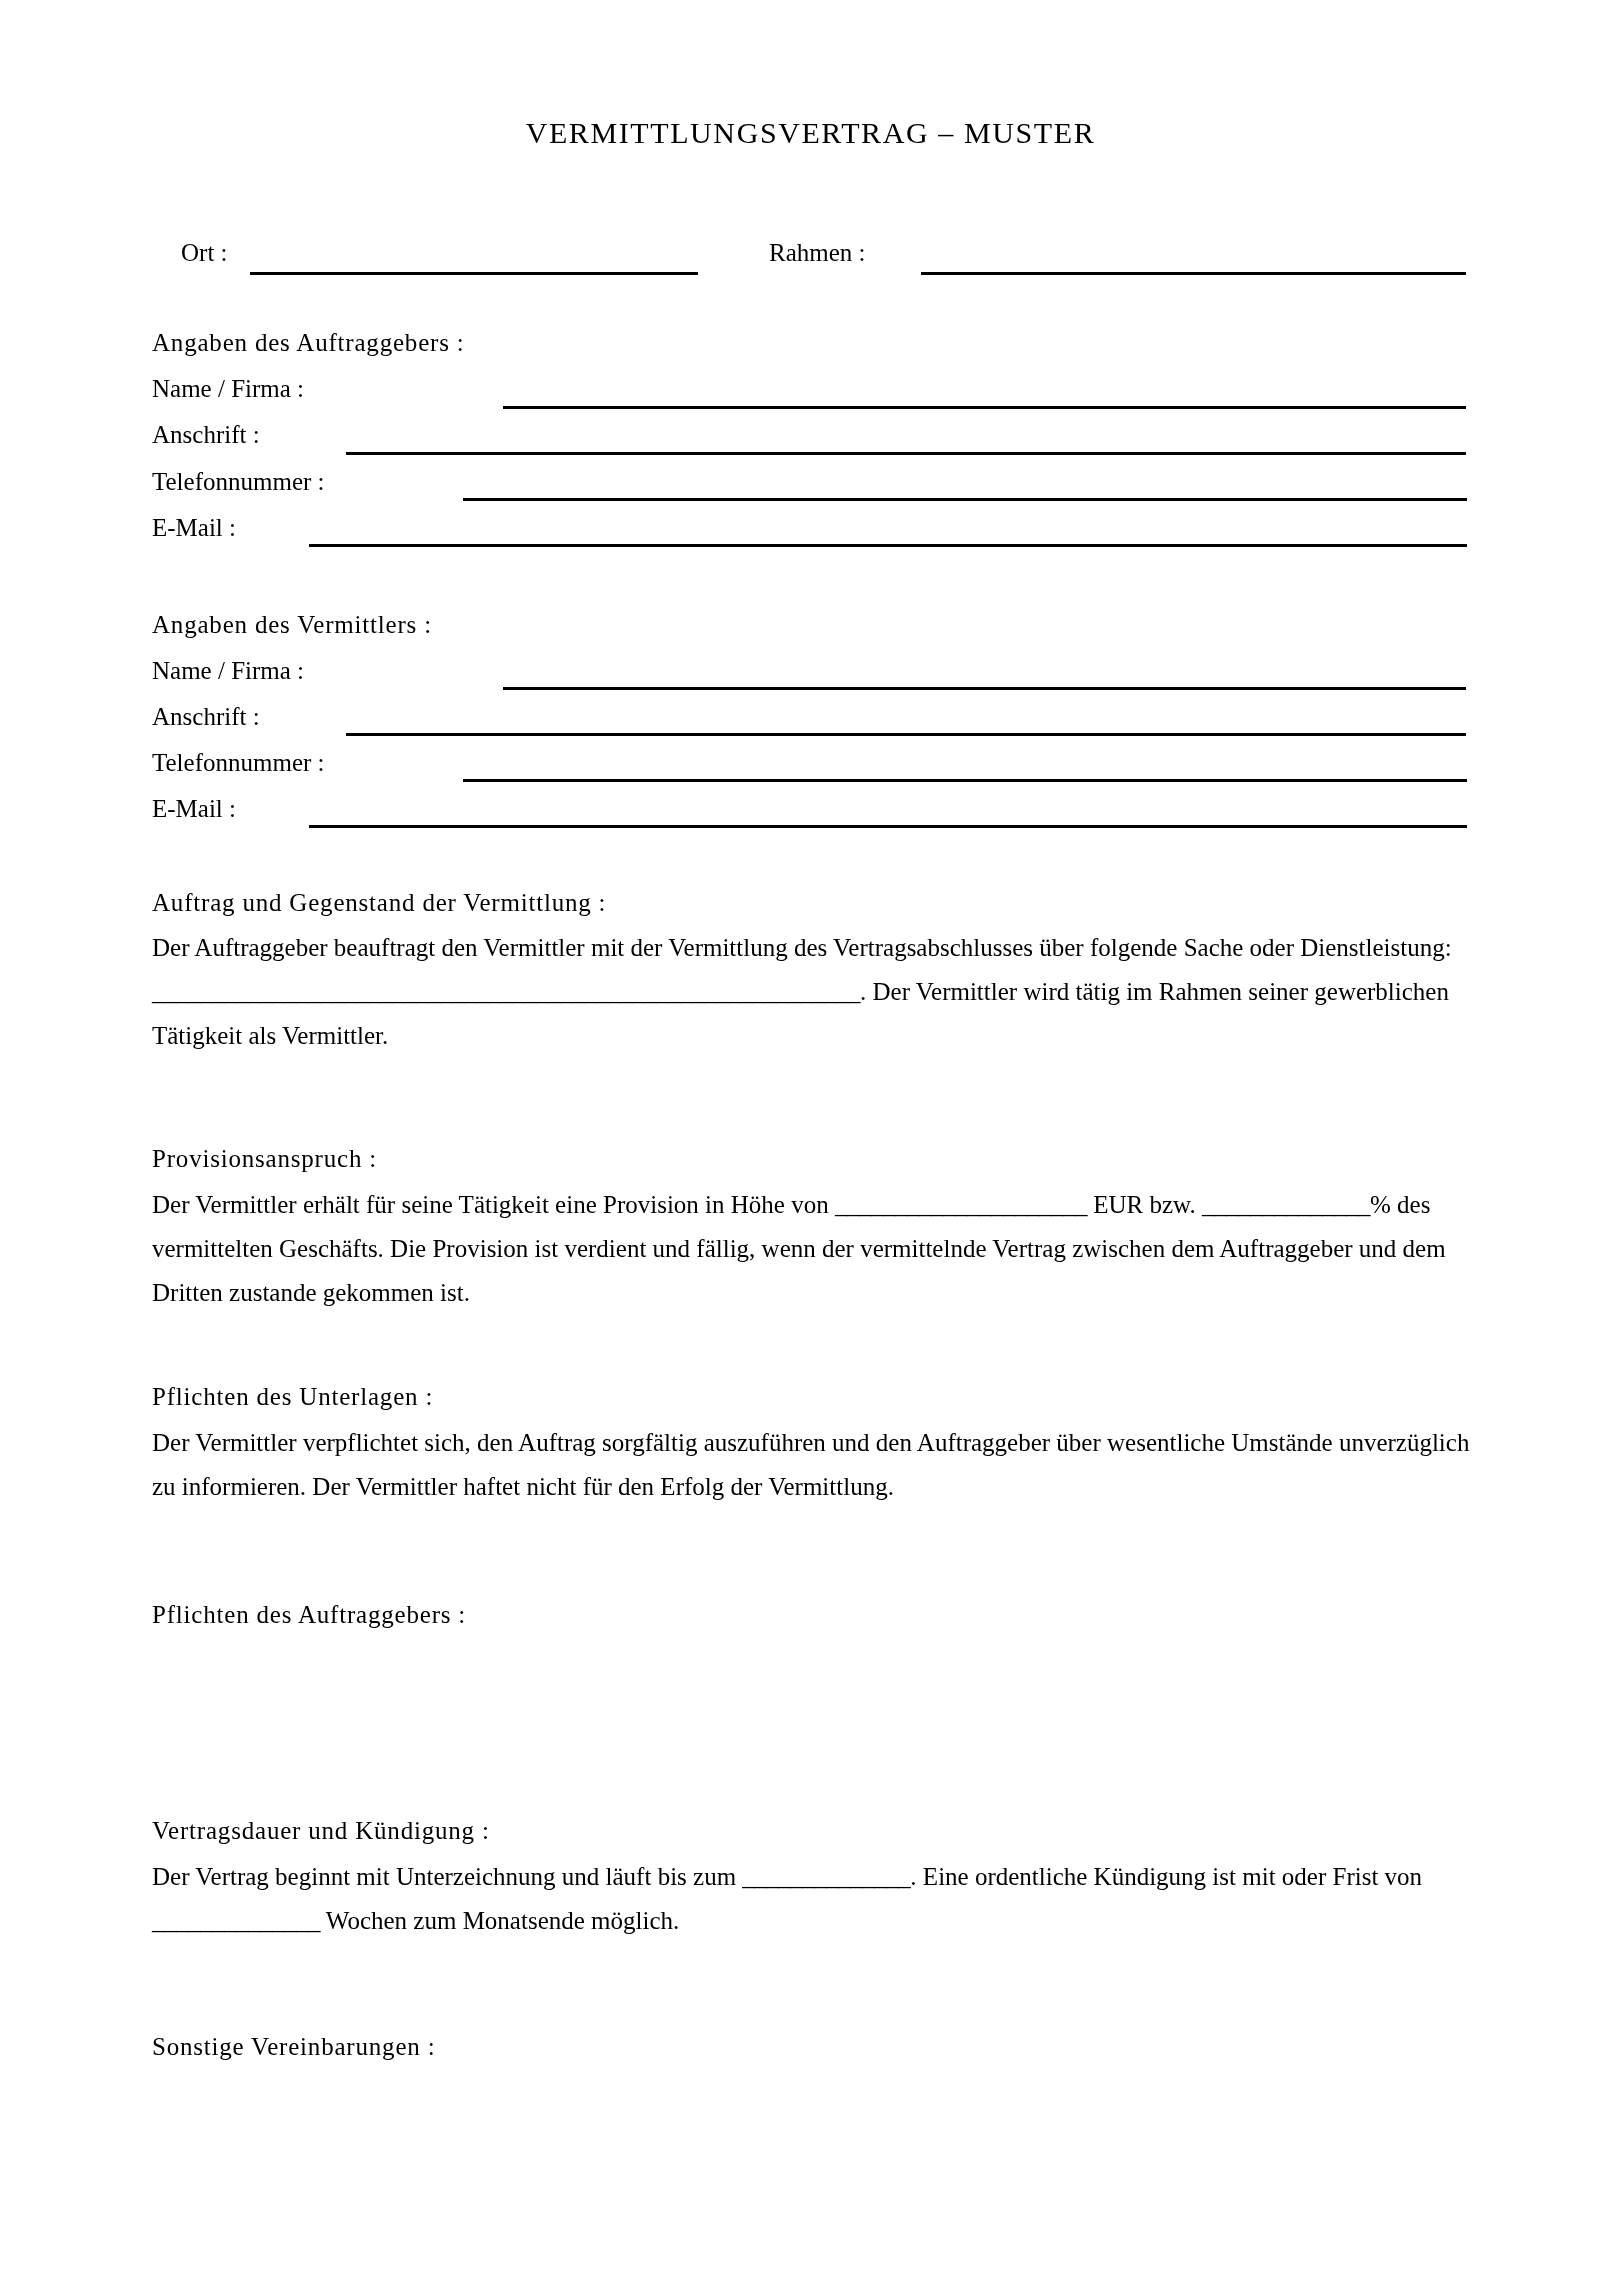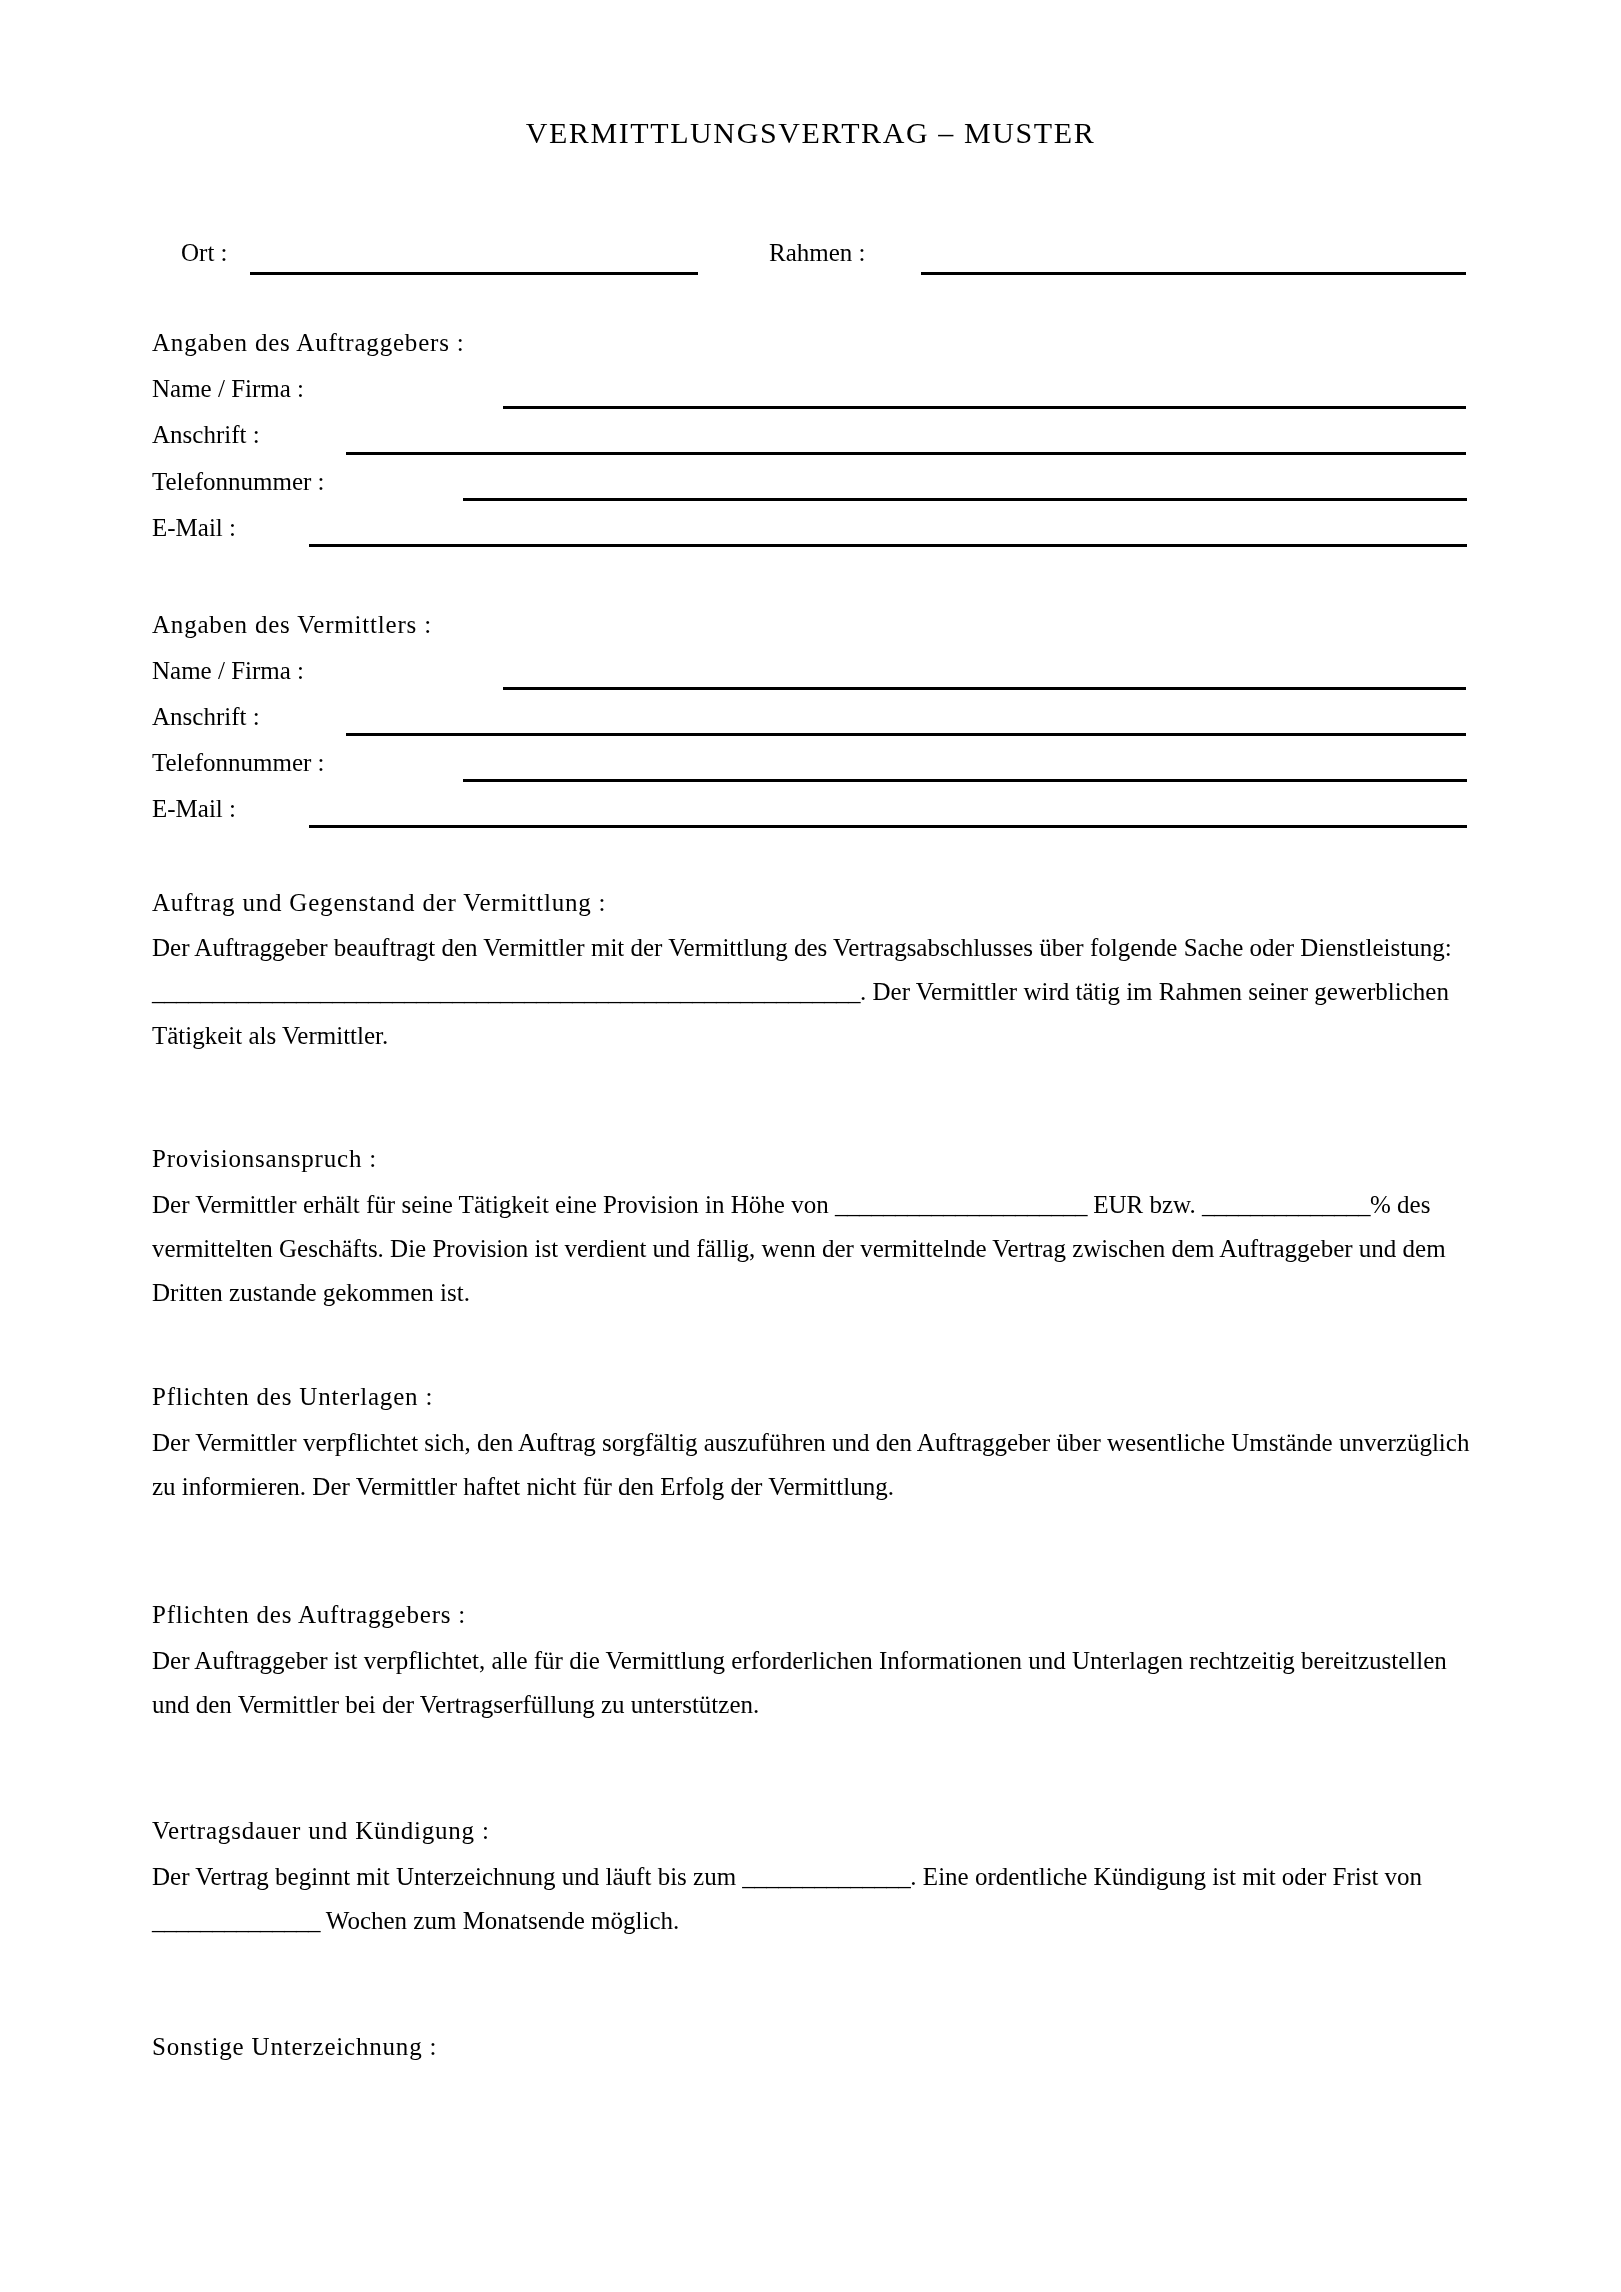--- a/index.html
+++ b/index.html
@@ -117,22 +117,21 @@
   <div class="t heading" style="left:152px; top:1146px;">Provisionsanspruch :</div>
 
   <div class="para" style="top:1183px;"><span>Der Vermittler erhält für seine Tätigkeit eine Provision in Höhe von </span><span class="fill">_____________________</span><span> EUR bzw. </span><span class="fill">______________</span><span>% des vermittelten Geschäfts. Die Provision ist verdient und fällig, wenn der vermittelnde Vertrag zwischen dem Auftraggeber und dem Dritten zustande gekommen ist.</span></div>
 
   <div class="t heading" style="left:152px; top:1384px;">Pflichten des Unterlagen :</div>
 
   <div class="para" style="top:1421px;">Der Vermittler verpflichtet sich, den Auftrag sorgfältig auszuführen und den Auftraggeber über wesentliche Umstände unverzüglich zu informieren. Der Vermittler haftet nicht für den Erfolg der Vermittlung.</div>
 
   <div class="t heading" style="left:152px; top:1602px;">Pflichten des Auftraggebers :</div>
 
-  <div class="para" style="top:1639px;">Der Auftraggeber ist verpflichtet, alle für die Vermittlung erforderlichen Informationen und Unterlagen rechtzeitig bereitzustellen und den Vermittler bei der Vertragserfüllung zu unterstützen.</div>
 
   <div class="t heading" style="left:152px; top:1818px;">Vertragsdauer und Kündigung :</div>
 
   <div class="para" style="top:1855px;"><span>Der Vertrag beginnt mit Unterzeichnung und läuft bis zum </span><span class="fill">______________</span><span>. Eine ordentliche Kündigung ist mit oder Frist von </span><span class="fill">______________</span><span> Wochen zum Monatsende möglich.</span></div>
 
-  <div class="t heading" style="left:152px; top:2034px;">Sonstige Unterzeichnung :</div>
+  <div class="t heading" style="left:152px; top:2034px;">Sonstige Vereinbarungen :</div>
 
 </div>
 
 
 </body></html>

